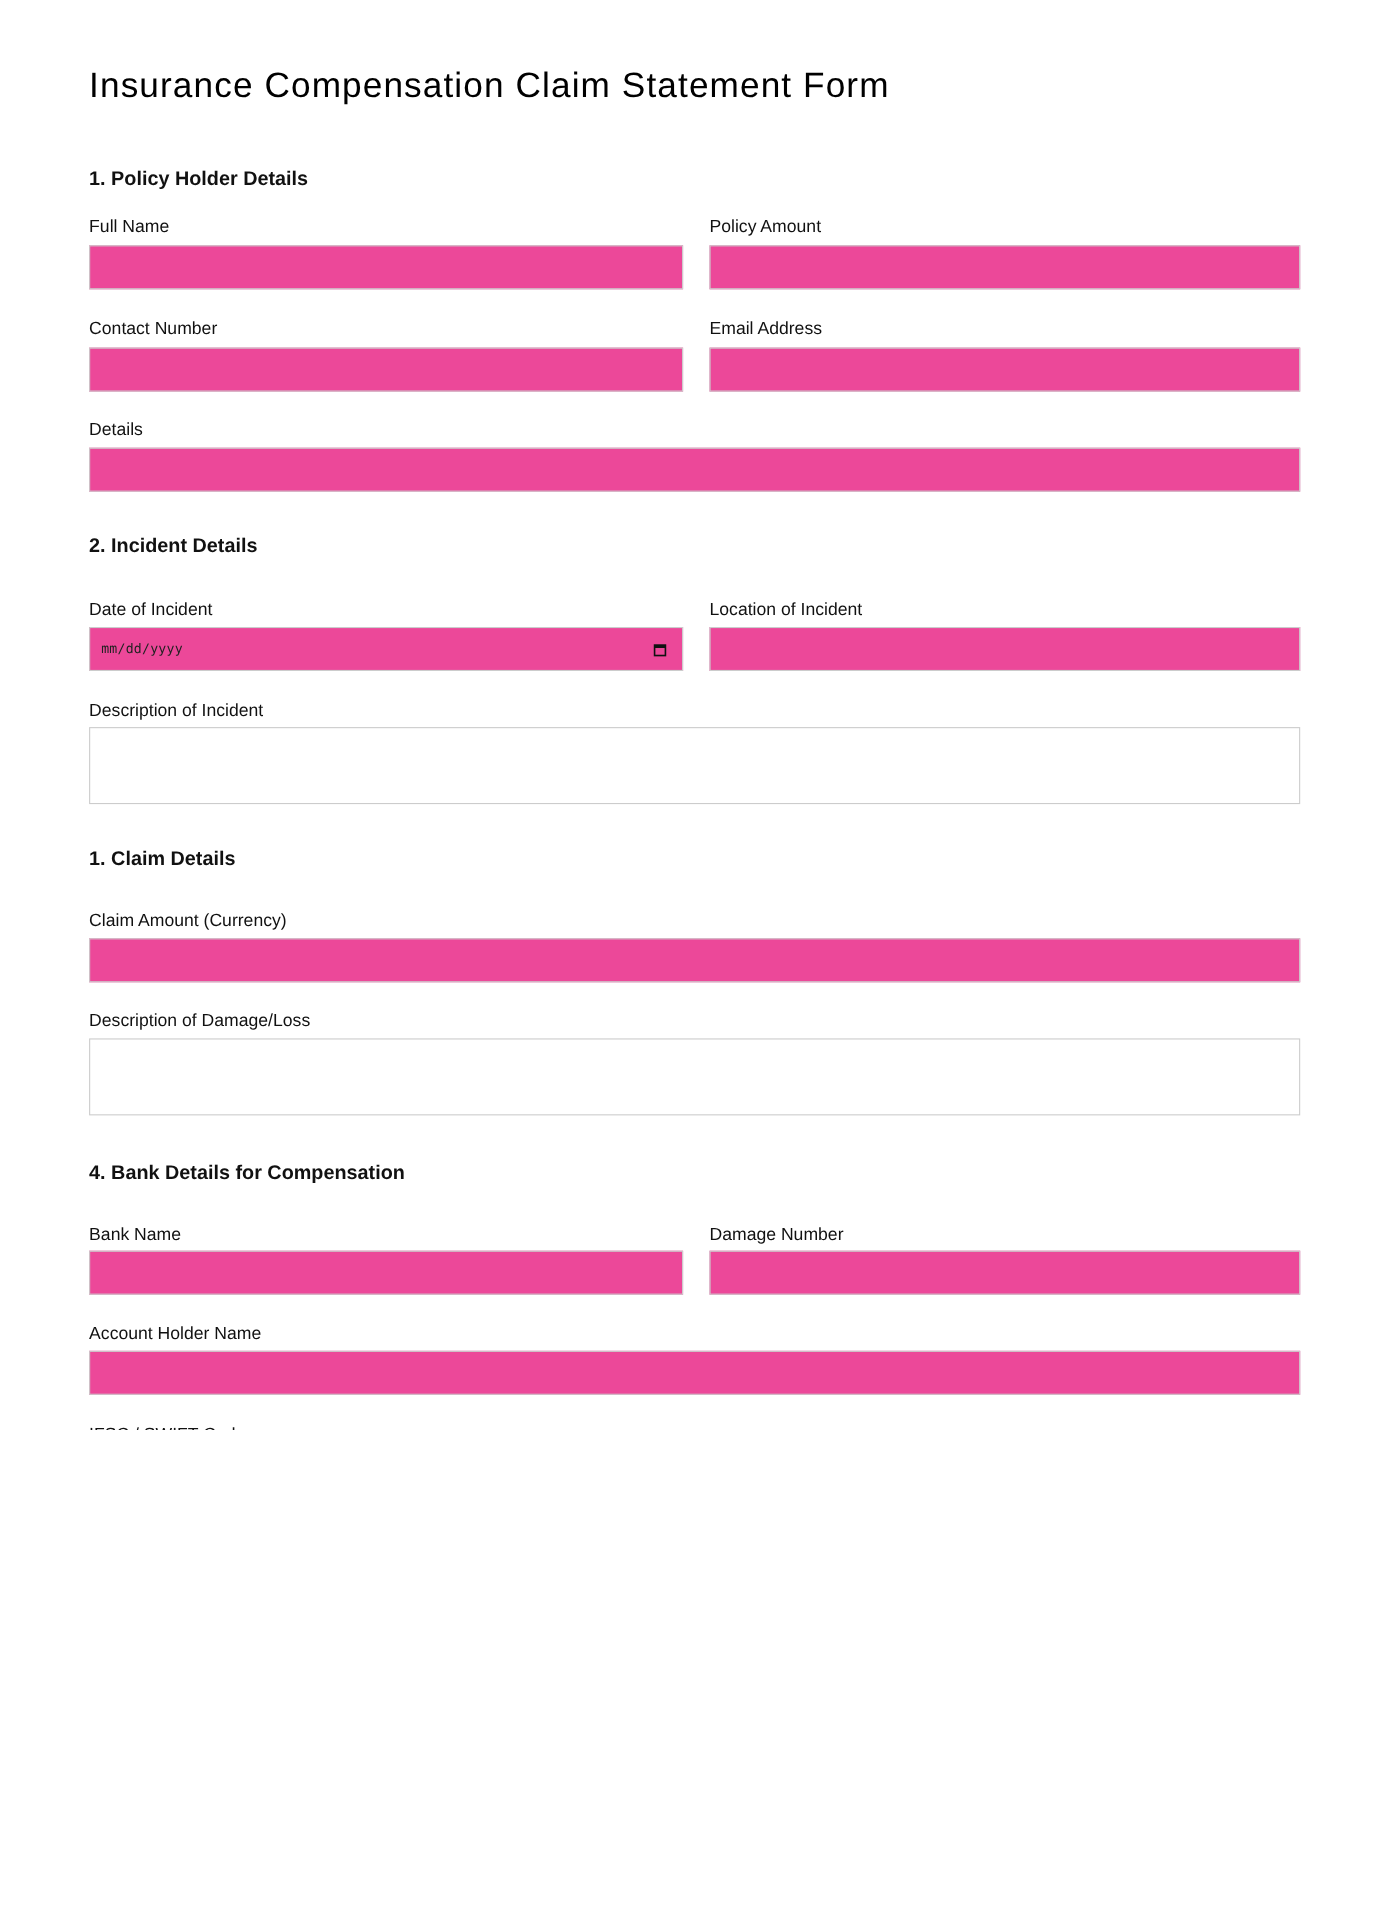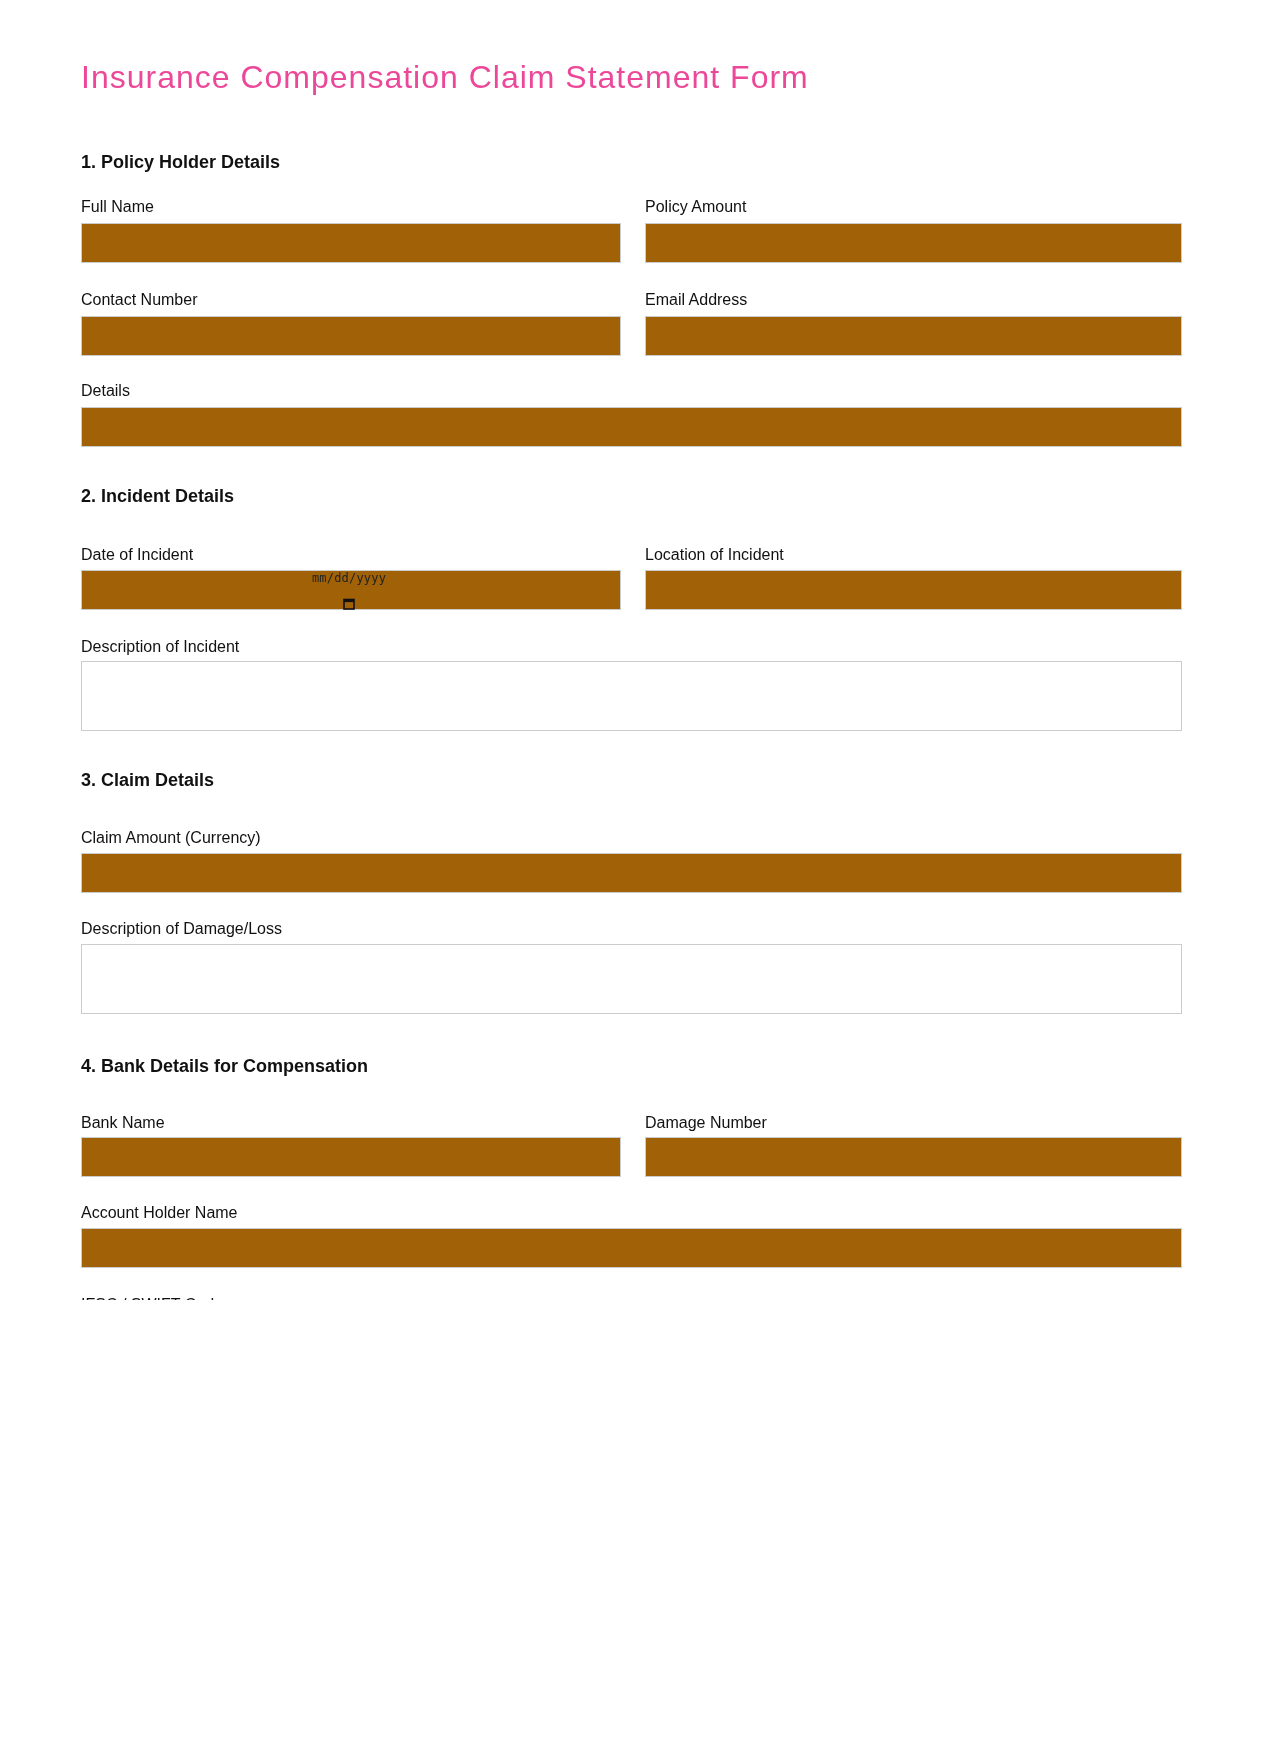--- a/index.html
+++ b/index.html
@@ -32,21 +32,21 @@
     .title {
       position: absolute;
       left: 0;
       top: 57px;
       margin: 0;
       font-size: 32px;
       font-weight: normal;
       letter-spacing: 1px;
       line-height: 40px;
       white-space: nowrap;
-      color: #ec4899;
+      color: #000000;
     }
     .section-heading {
       position: absolute;
       left: 0;
       margin: 0;
       font-size: 18px;
       font-weight: bold;
       line-height: 22px;
       white-space: nowrap;
       color: #111;
@@ -67,27 +67,26 @@
       color: #111;
     }
     .field-input {
       position: absolute;
       left: 0;
       top: 16px;
       width: 100%;
       height: 40px;
       box-sizing: border-box;
       border: 1px solid #cccccc;
-      background: #a16207;
+      background: #ec4899;
       margin: 0;
       padding: 0 10px;
       font-family: "Liberation Sans", sans-serif;
       font-size: 14px;
       outline: none;
-      flex-direction: column;
     }
     .field-textarea {
       position: absolute;
       left: 0;
       top: 14px;
       width: 100%;
       height: 70px;
       box-sizing: border-box;
       border: 1px solid #cccccc;
       background: #ffffff;
@@ -166,21 +165,21 @@
     <div class="field right" style="top:546px;">
       <label class="field-label">Location of Incident</label>
       <input class="field-input" style="top: 24px;" type="text" value="">
     </div>
 
     <div class="field full" style="top:638px;">
       <label class="field-label">Description of Incident</label>
       <textarea class="field-textarea" style="top: 23px;"></textarea>
     </div>
 
-    <h2 class="section-heading" style="top:769px;">3. Claim Details</h2>
+    <h2 class="section-heading" style="top:769px;">1. Claim Details</h2>
 
     <div class="field full" style="top:829px;">
       <label class="field-label">Claim Amount (Currency)</label>
       <input class="field-input" style="top: 24px;" type="text" value="">
     </div>
 
     <div class="field full" style="top:920px;">
       <label class="field-label">Description of Damage/Loss</label>
       <textarea class="field-textarea" style="top: 24px;"></textarea>
     </div>

